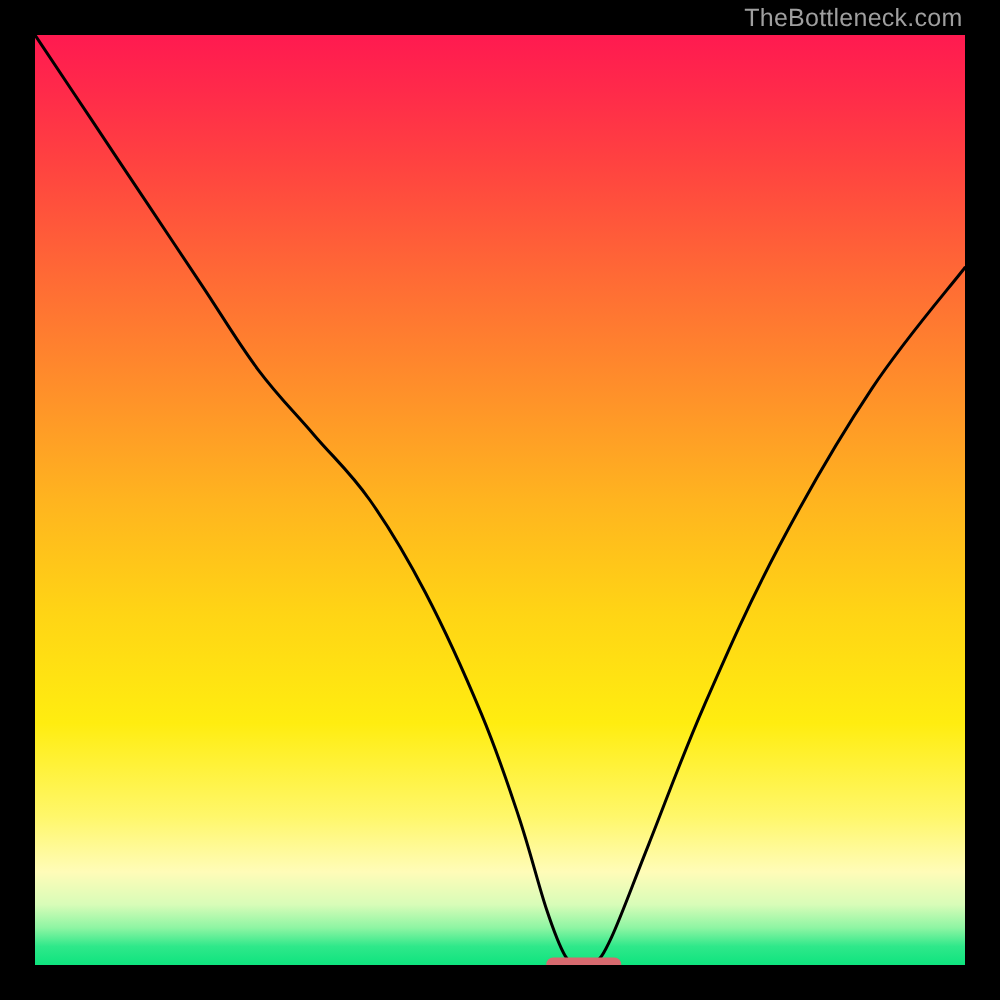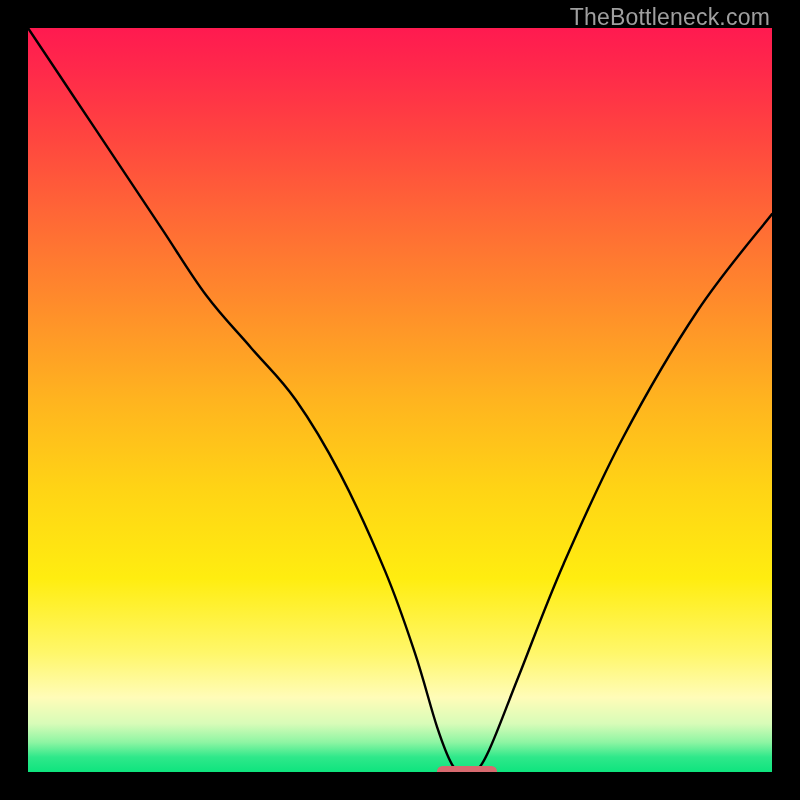--- a/index.html
+++ b/index.html
@@ -64,21 +64,21 @@
     position: absolute;
     height: 11px;
     border-radius: 6px;
     background: #d76a6f;
   }
   .watermark {
     position: absolute;
     top: 4px;
     right: 30px;
     color: #9f9f9f;
-    font-size: 23px;
+    font-size: 20px;
     letter-spacing: 0.2px;
     user-select: none;
   }
 </style>
 </head>
 <body>
 
 <div class="frame">
 
   <div class="watermark">TheBottleneck.com</div>

